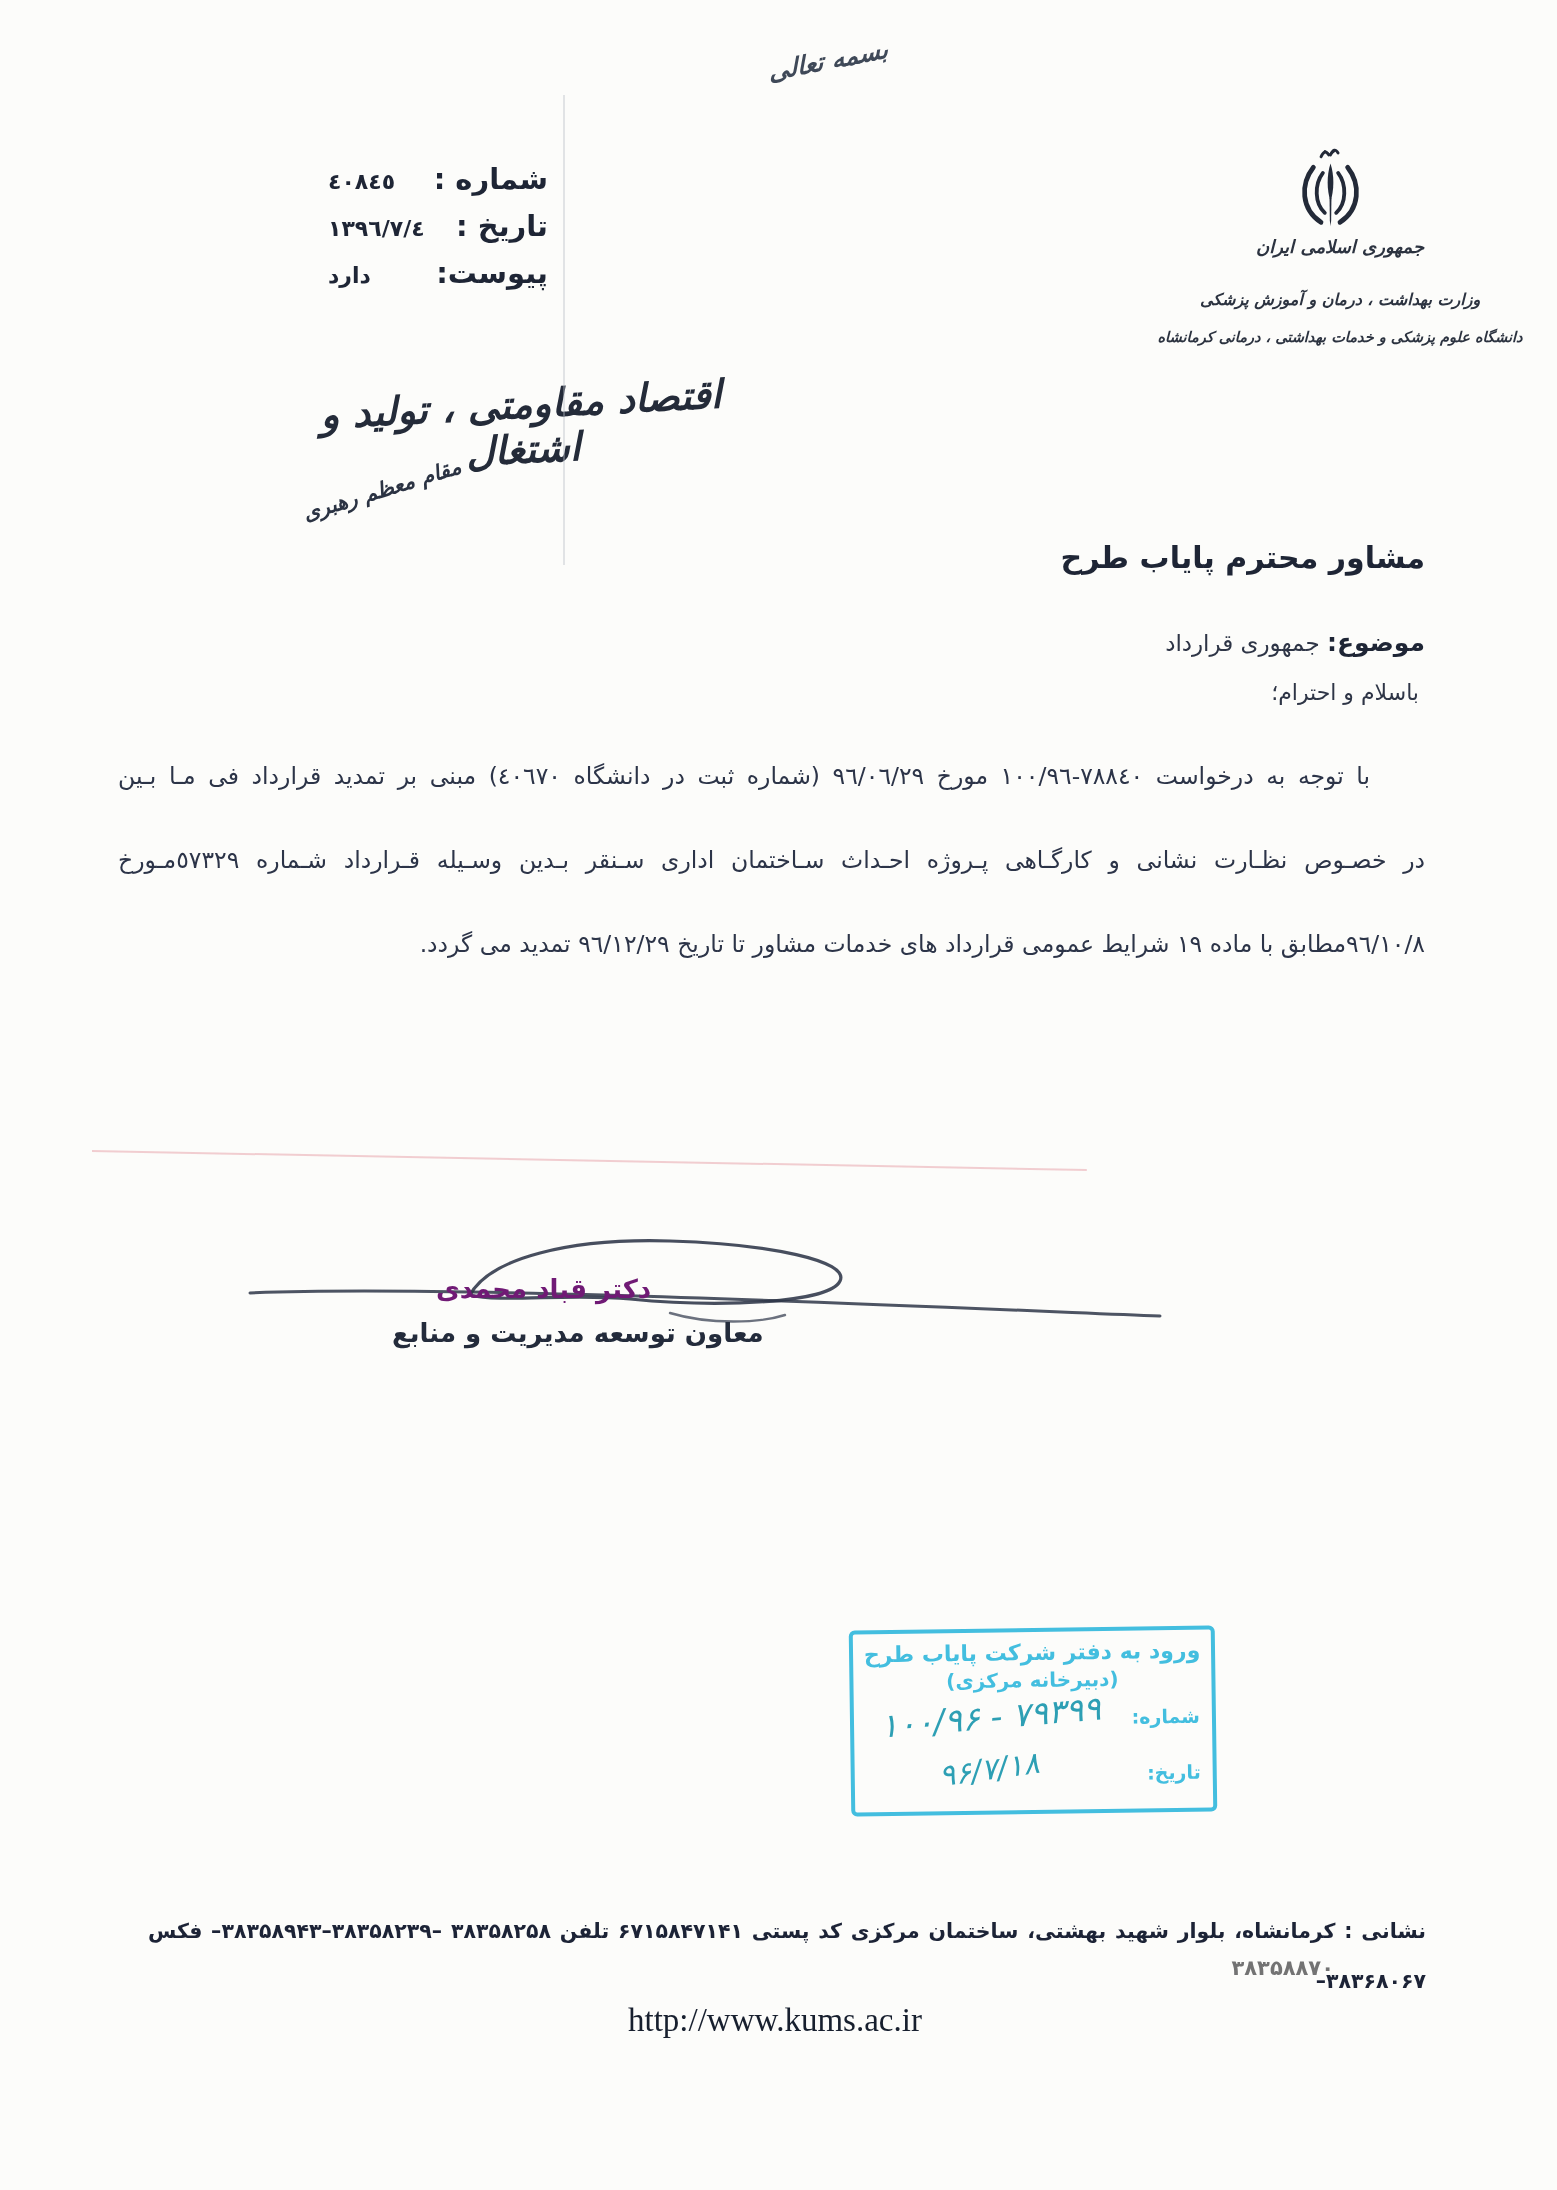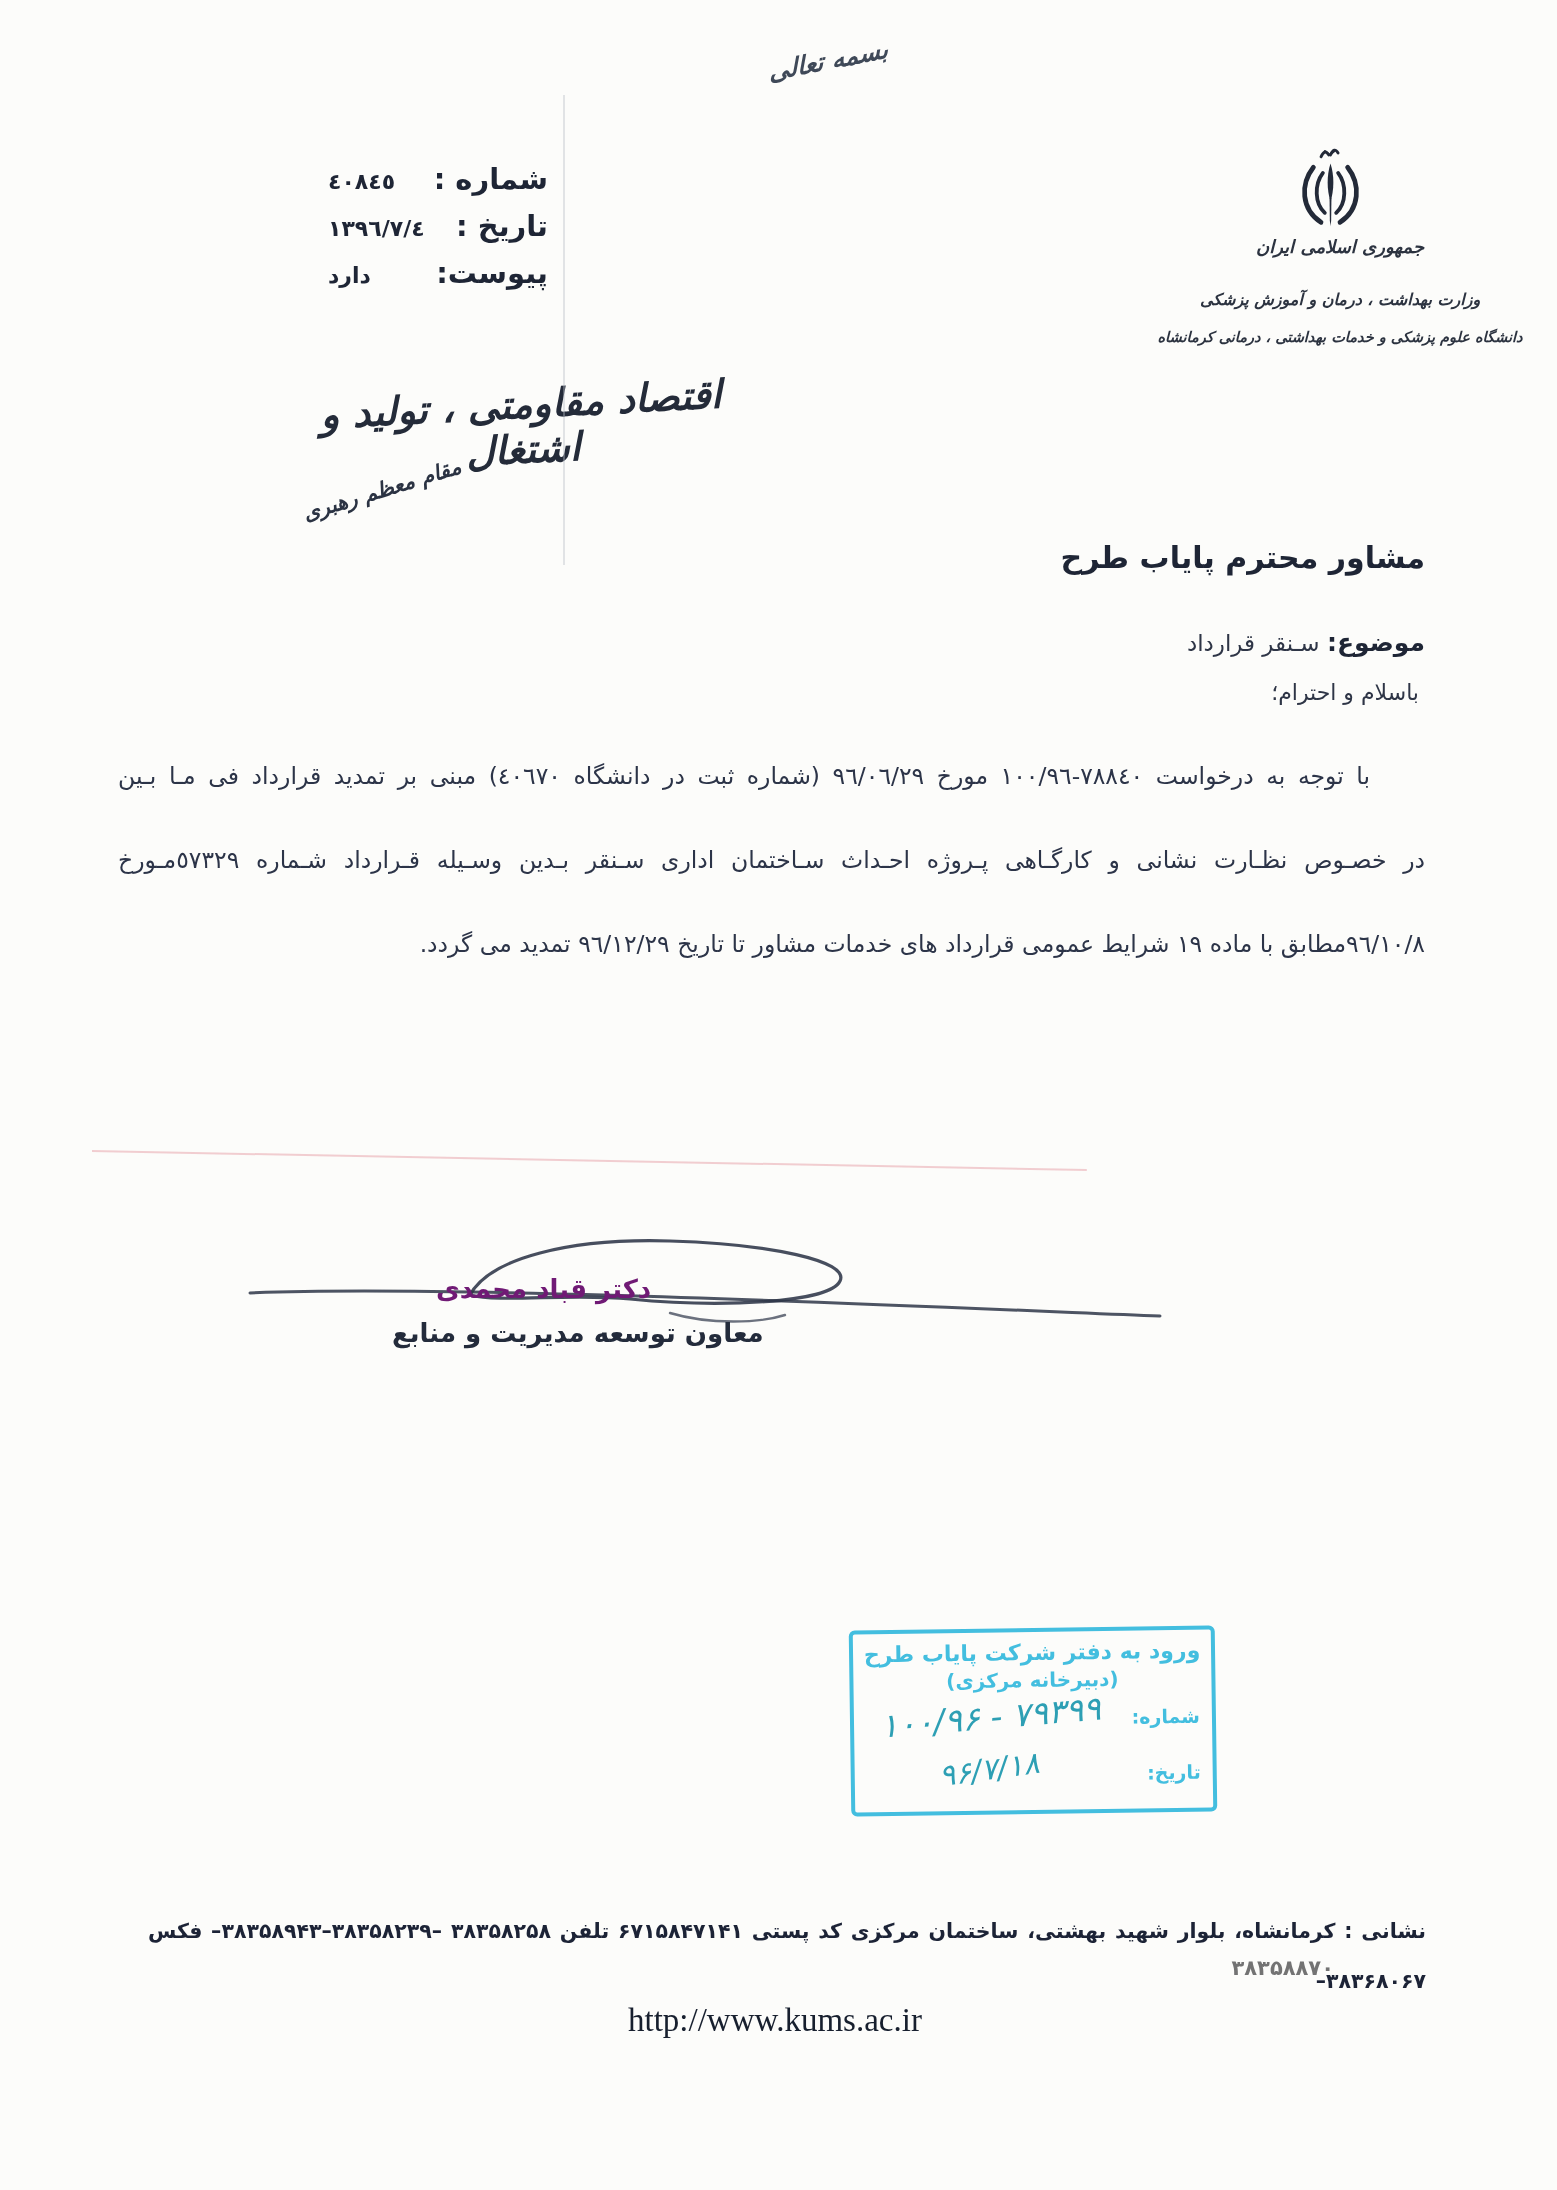--- a/index.html
+++ b/index.html
@@ -131,21 +131,21 @@
     <div class="lh-ministry">وزارت بهداشت ، درمان و آموزش پزشکی</div>
     <div class="lh-university">دانشگاه علوم پزشکی و خدمات بهداشتی ، درمانی کرمانشاه</div>
   </div>
 
   <div class="abs slogan-main">اقتصاد مقاومتی ، تولید و اشتغال</div>
   <div class="abs slogan-attr">مقام معظم رهبری</div>
 
   <div class="abs recipient">مشاور محترم پایاب طرح</div>
 
   <div class="abs subject">
-    <span class="lbl">موضوع:</span><span> سـنقر قرارداد</span>
+    <span class="lbl">موضوع:</span><span> جمهوری قرارداد</span>
   </div>
 
   <div class="abs salutation">باسلام و احترام؛</div>
 
   <div class="abs body-block">
     <div class="body-line first">با توجه به درخواست ٧٨٨٤٠-١٠٠/٩٦ مورخ ٩٦/٠٦/٢٩ (شماره ثبت در دانشگاه ٤٠٦٧٠) مبنی بر تمدید قرارداد فی مـا بـین</div>
     <div class="body-line">در خصـوص نظـارت نشانی و کارگـاهی پـروژه احـداث سـاختمان اداری سـنقر بـدین وسـیله قـرارداد شـماره ٥٧٣٢٩مـورخ</div>
     <div class="body-line last">٩٦/١٠/٨مطابق با ماده ١٩ شرایط عمومی قرارداد های خدمات مشاور تا تاریخ ٩٦/١٢/٢٩ تمدید می گردد.</div>
   </div>
 

